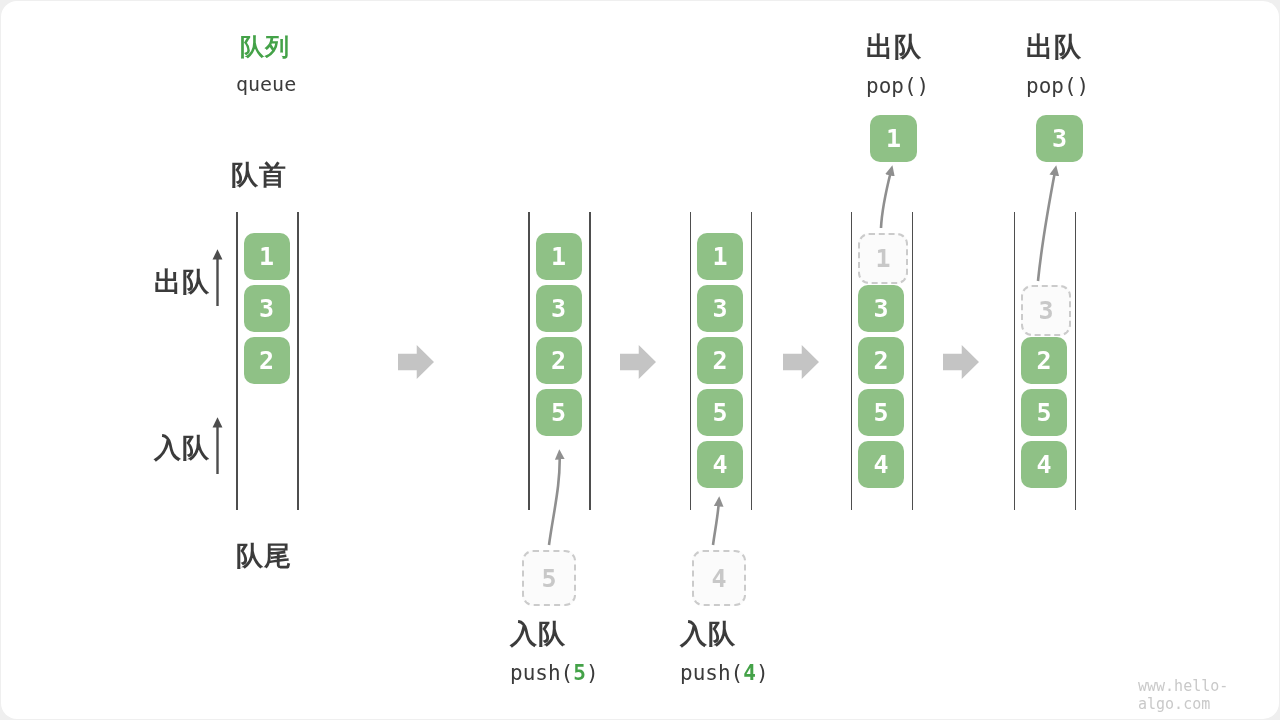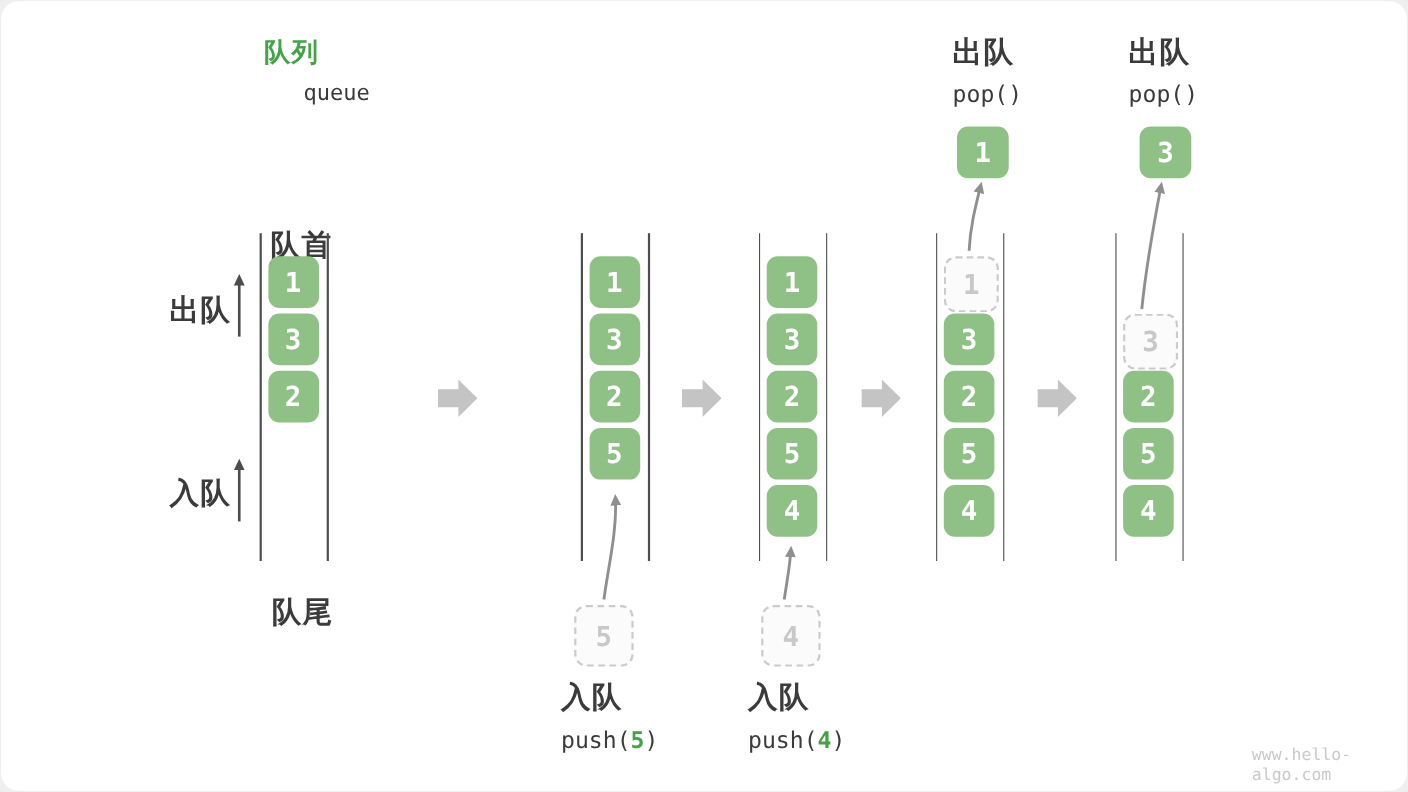--- a/index.html
+++ b/index.html
@@ -39,24 +39,24 @@
   .op-label{position:absolute;white-space:nowrap;}
   .op-label .zh-label{display:block;margin-bottom:9px;}
 </style>
 </head>
 <body>
 
 <div class="canvas">
   <div class="card"></div>
 
   <div class="abs title-zh" style="left:240px;top:31px;">队列</div>
-  <div class="abs title-en" style="left:236px;top:72px;margin-left:40px;">queue</div>
+  <div class="abs title-en" style="left:236px;top:72px;">queue</div>
 
-  <div class="abs zh-label" style="left:246px;top:157px;margin-top:48px;">队首</div>
-  <div class="abs zh-label" style="left:247px;top:538px;text-align:center;">队尾</div>
+  <div class="abs zh-label" style="left:231px;top:157px;">队首</div>
+  <div class="abs zh-label" style="left:236px;top:538px;text-align:center;">队尾</div>
   <div class="abs zh-label" style="left:154px;top:264px;">出队</div>
   <div class="abs zh-label" style="left:154px;top:430px;">入队</div>
 
   <div class="block-arrow" style="left:398px;top:345px;"></div>
   <div class="block-arrow" style="left:620px;top:345px;"></div>
   <div class="block-arrow" style="left:783px;top:345px;"></div>
   <div class="block-arrow" style="left:943px;top:345px;"></div>
 
   <div id="states-root">
       <div class="vline" style="left: 236px; top: 212px; height: 298px;"></div>

